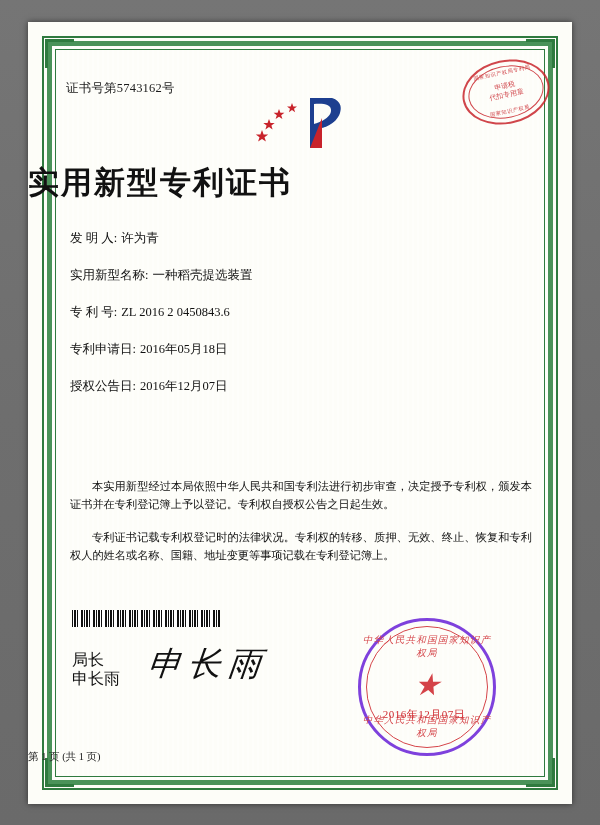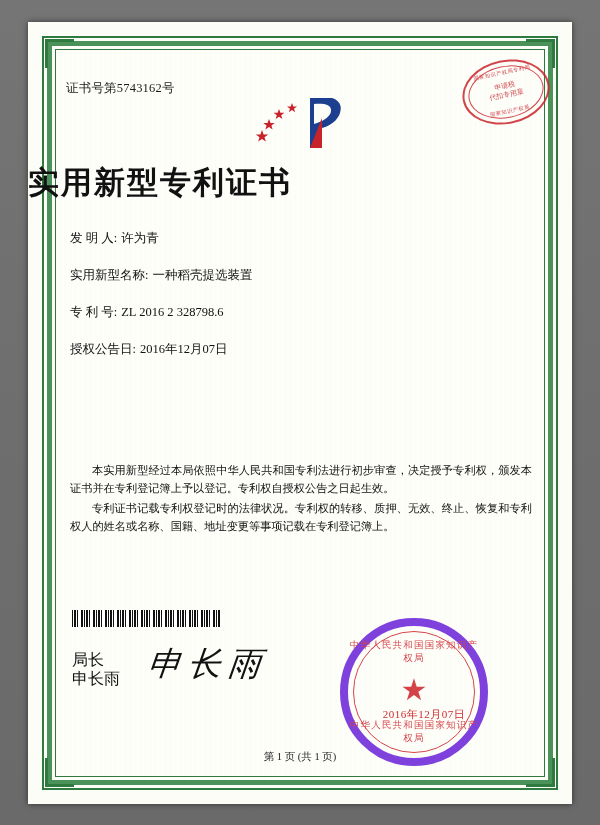--- a/index.html
+++ b/index.html
@@ -164,21 +164,21 @@
     position: absolute;
     left: 42px;
     right: 40px;
     top: 440px;
     font-size: 11.2px;
     line-height: 17.5px;
     color: #111;
     text-align: justify;
   }
   .body-text p {
-    margin: 0 0 3px 0;
+    margin: 16px 0 3px 0;
     text-indent: 22px;
   }
 
   
   .barcode {
     position: absolute;
     left: 44px;
     top: 588px;
     width: 148px;
     height: 17px;
@@ -206,28 +206,29 @@
     color: #111;
     font-family: "Liberation Serif", serif;
     letter-spacing: 7px;
     font-style: italic;
     transform: skewX(-6deg);
   }
 
   
   .main-seal {
     position: absolute;
-    left: 312px;
+    left: 330px;
     top: 596px;
     width: 132px;
     height: 132px;
     border-radius: 50%;
-    border: 8px solid #6d28d9;
+    border: 3px solid #6d28d9;
     color: #cf2a30;
     opacity: 0.88;
+    font-style: italic;
   }
   .main-seal .ring2 {
     position: absolute;
     left: 5px; top: 5px; right: 5px; bottom: 5px;
     border: 1px solid #cf2a30;
     border-radius: 50%;
   }
   .main-seal .star {
     position: absolute;
     left: 50%; top: 50%;
@@ -259,21 +260,21 @@
     text-align: center;
     font-size: 11px;
     color: #cf2a30;
     letter-spacing: 0.5px;
   }
 
   .footer {
     position: absolute;
     left: 0; right: 0;
     bottom: 40px;
-    text-align: center;
+    text-align: left;
     font-size: 10.5px;
     color: #222;
   }
 </style>
 </head>
 <body>
 
 <div id="page">
   <div id="certificate">
 
@@ -317,21 +318,24 @@
     <div class="title">实用新型专利证书</div>
 
     <div class="fields">
       <div class="field-row">
         <span class="field-label">发  明  人:</span><span class="field-value">许为青</span>
       </div>
       <div class="field-row">
         <span class="field-label">实用新型名称:</span><span class="field-value">一种稻壳提选装置</span>
       </div>
       <div class="field-row">
-        <span class="field-label">专  利  号:</span><span class="field-value">ZL 2016 2 328798.6</span>
+        <span class="field-label">专  利  号:</span><span class="field-value">ZL 2016 2 0450843.6</span>
+      </div>
+      <div class="field-row">
+        <span class="field-label">专利申请日:</span><span class="field-value">2016年05月18日</span>
       </div>
       <div class="field-row">
         <span class="field-label">授权公告日:</span><span class="field-value">2016年12月07日</span>
       </div>
     </div>
 
     <div class="body-text">
       <p>本实用新型经过本局依照中华人民共和国专利法进行初步审查，决定授予专利权，颁发本证书并在专利登记簿上予以登记。专利权自授权公告之日起生效。</p>
       <p>专利证书记载专利权登记时的法律状况。专利权的转移、质押、无效、终止、恢复和专利权人的姓名或名称、国籍、地址变更等事项记载在专利登记簿上。</p>
     </div>

